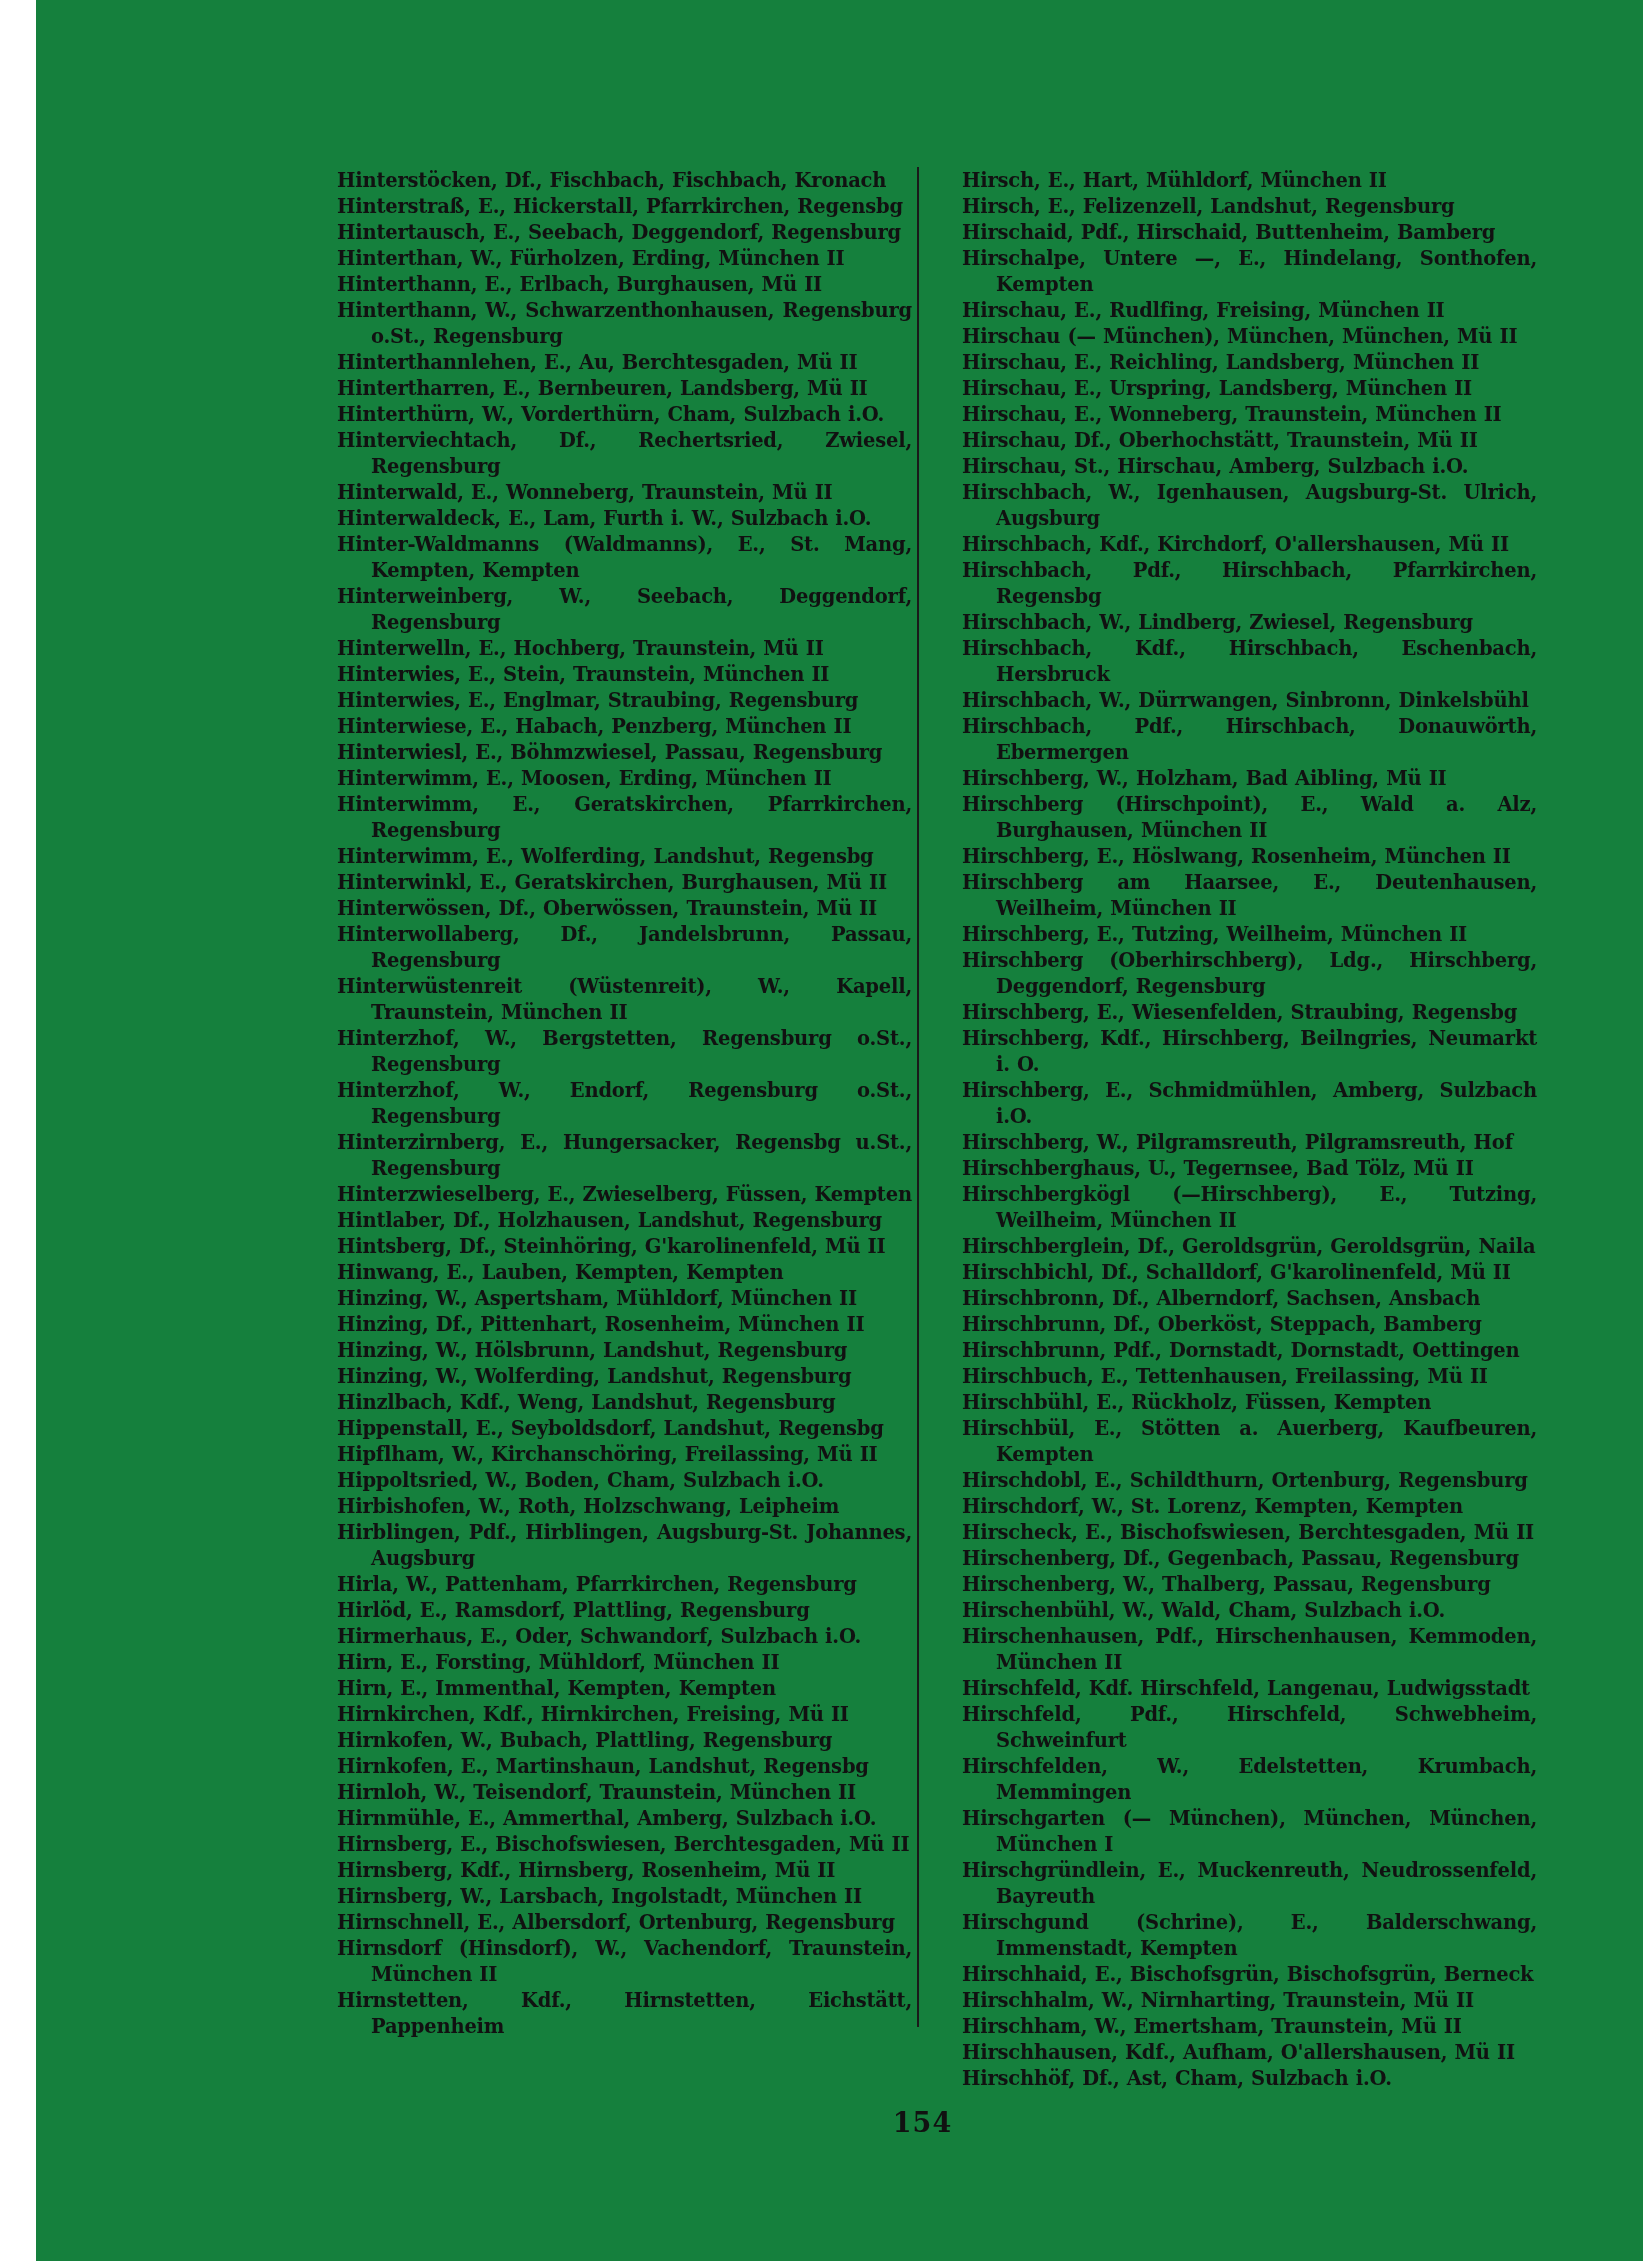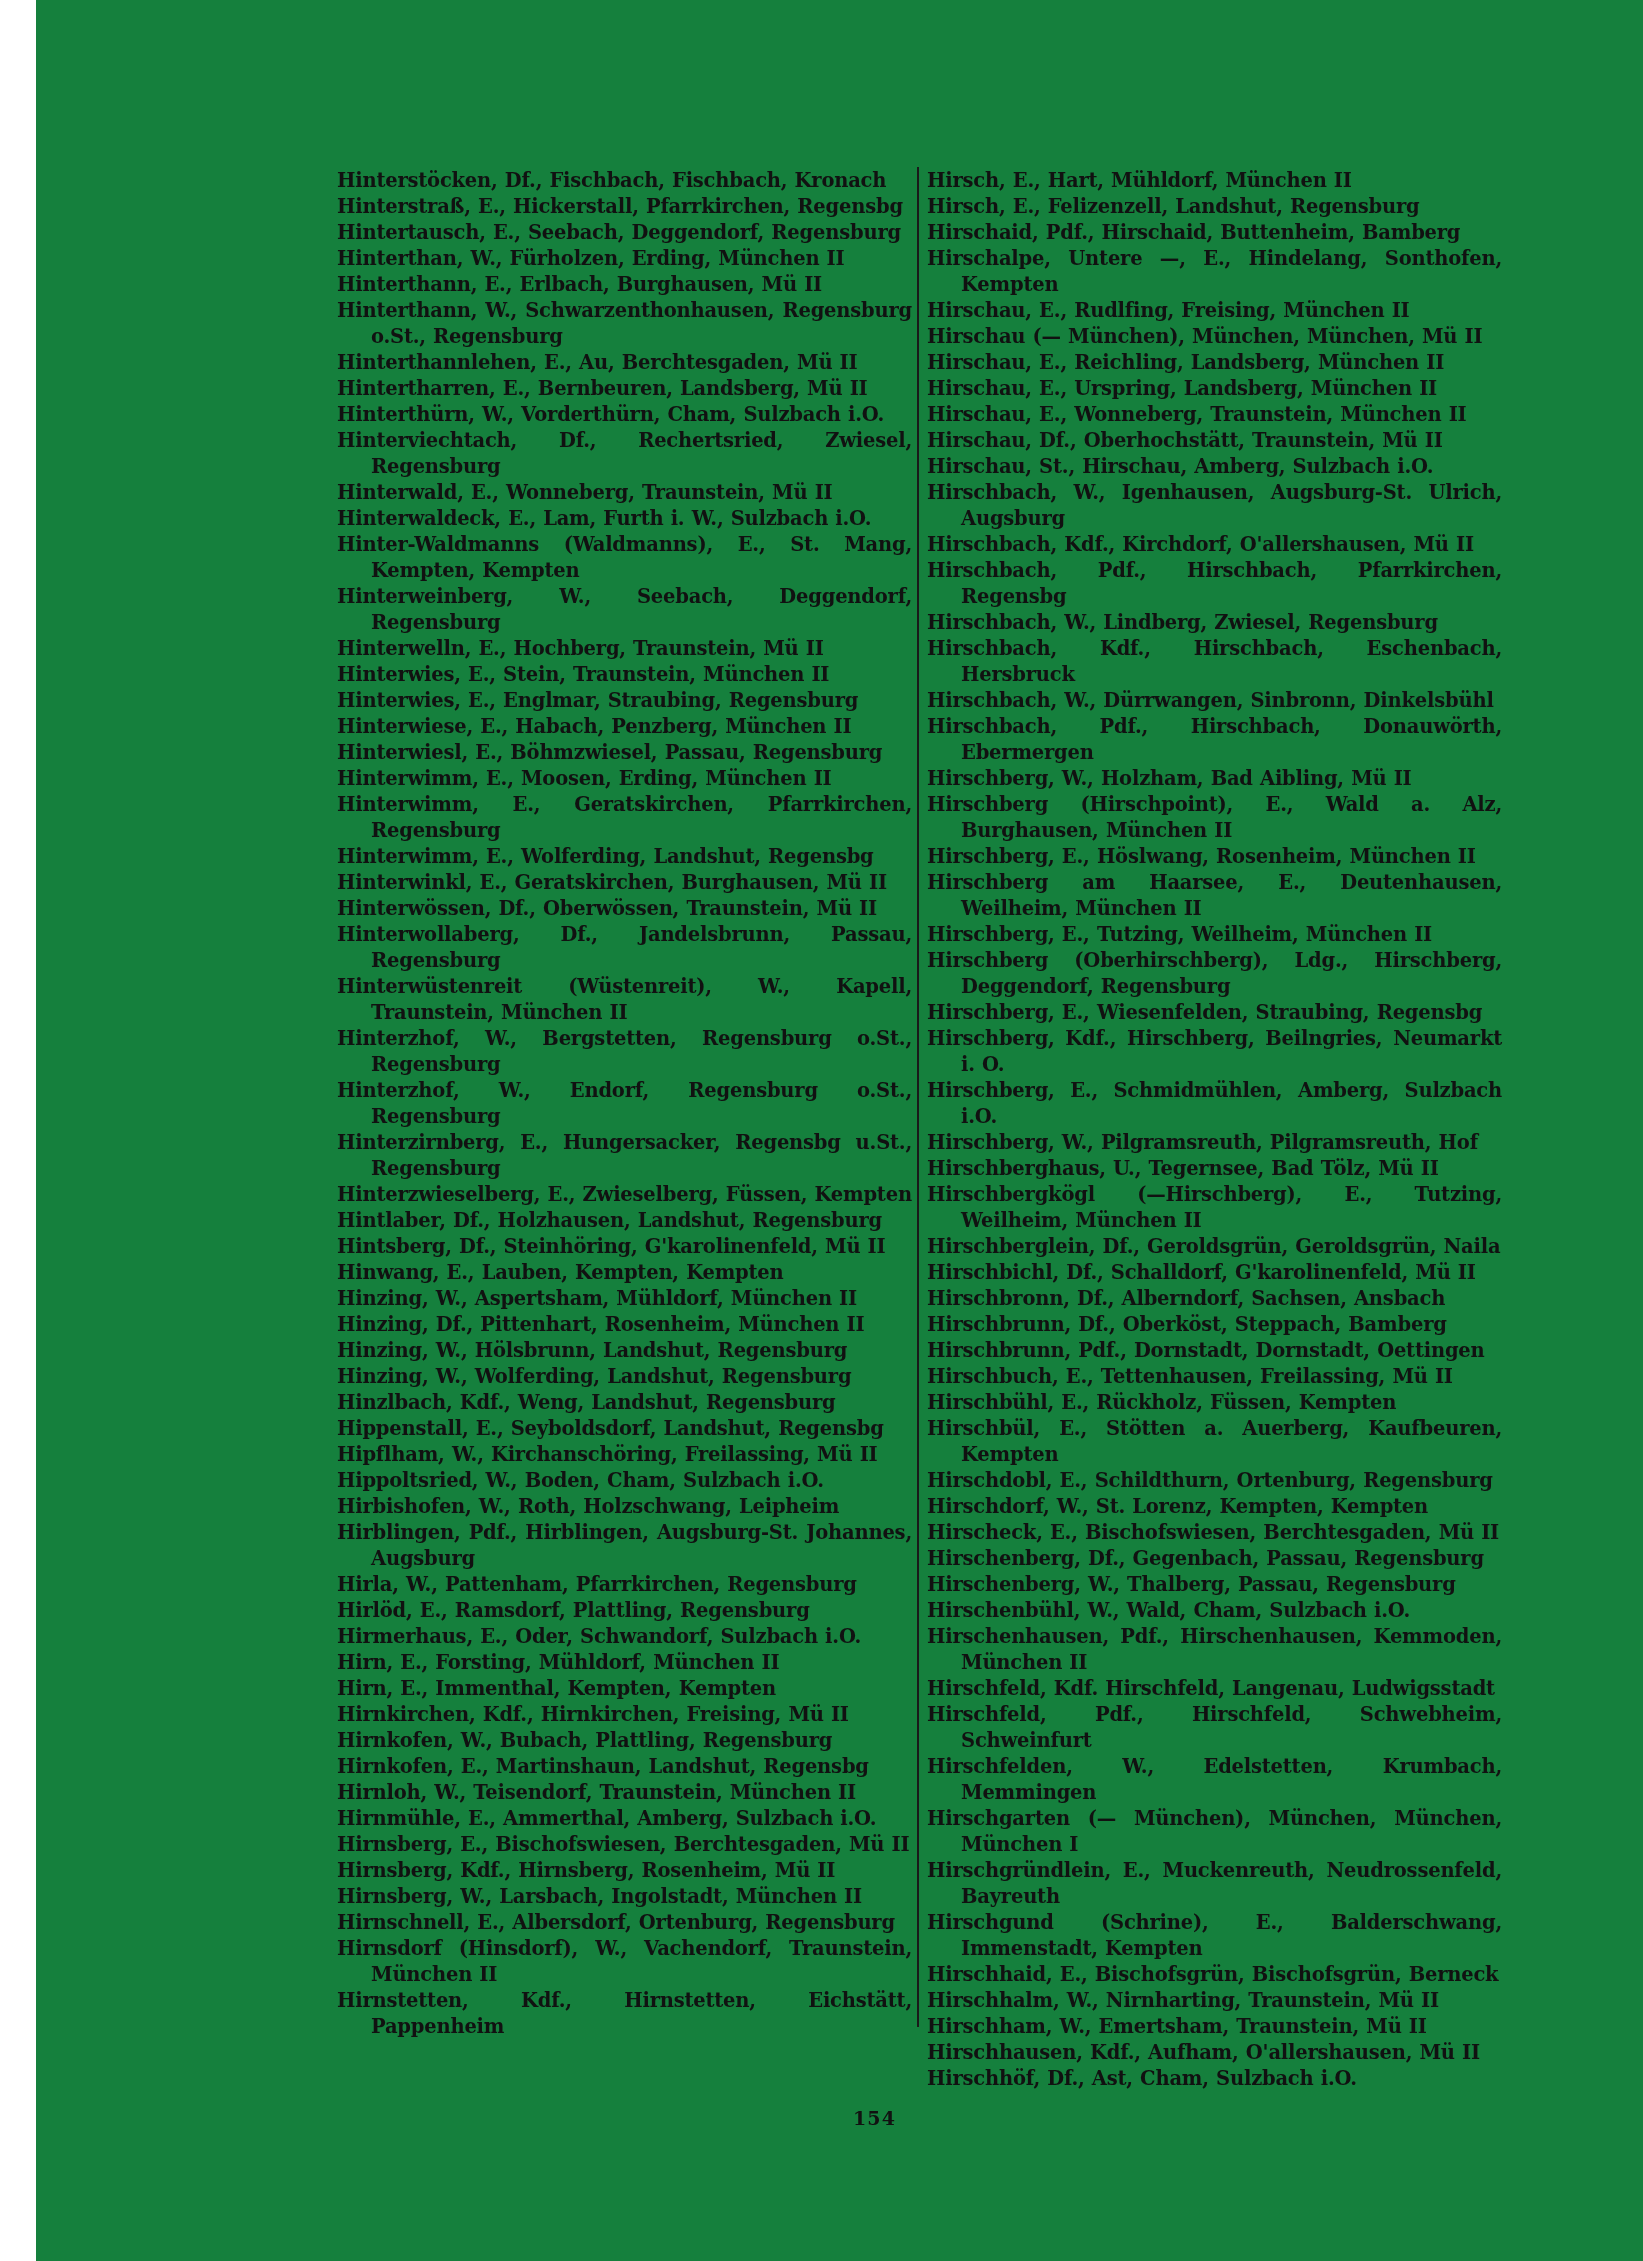--- a/index.html
+++ b/index.html
@@ -17,21 +17,21 @@
     font-weight: bold;
     overflow: hidden;
     margin-left: 36px;
   }
   .column {
     position: absolute;
     top: 168px;
     width: 575px;
   }
   .col-left  { left: 301px;  }
-  .col-right { left: 891px; }
+  .col-right { left: 926px; }
   .entry {
     margin: 0;
     padding-left: 34px;
     text-indent: -34px;
     font-size: 19.5px;
     line-height: 26px;
     text-align: justify;
     letter-spacing: -0.2px;
     word-spacing: 0.6px;
   }
@@ -41,21 +41,22 @@
     top: 167px;
     width: 1.7px;
     height: 1860px;
     background: #1a1a1a;
   }
   .page-number {
     position: absolute;
     left: 817px;
     top: 2107px;
     width: 139px;
-    font-size: 19px;
+    text-align: center;
+    font-size: 27px;
     letter-spacing: 1.1px;
   }
 </style>
 </head>
 <body>
 
 <div class="page">
   <div class="column col-left">
       <p class="entry">Hinterstöcken, Df., Fischbach, Fischbach, Kronach</p>
       <p class="entry">Hinterstraß, E., Hickerstall, Pfarrkirchen, Regensbg</p>

